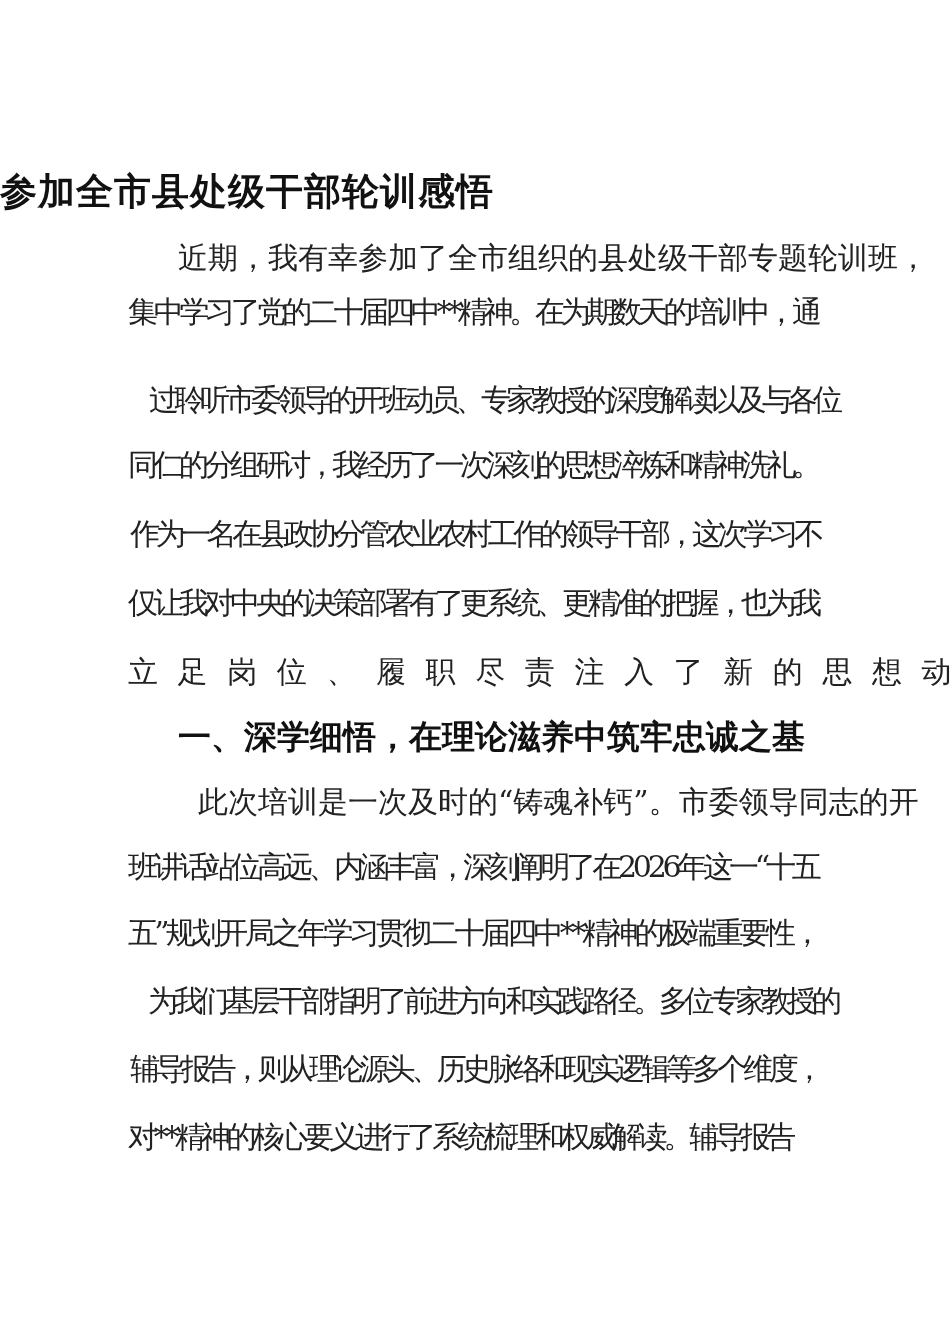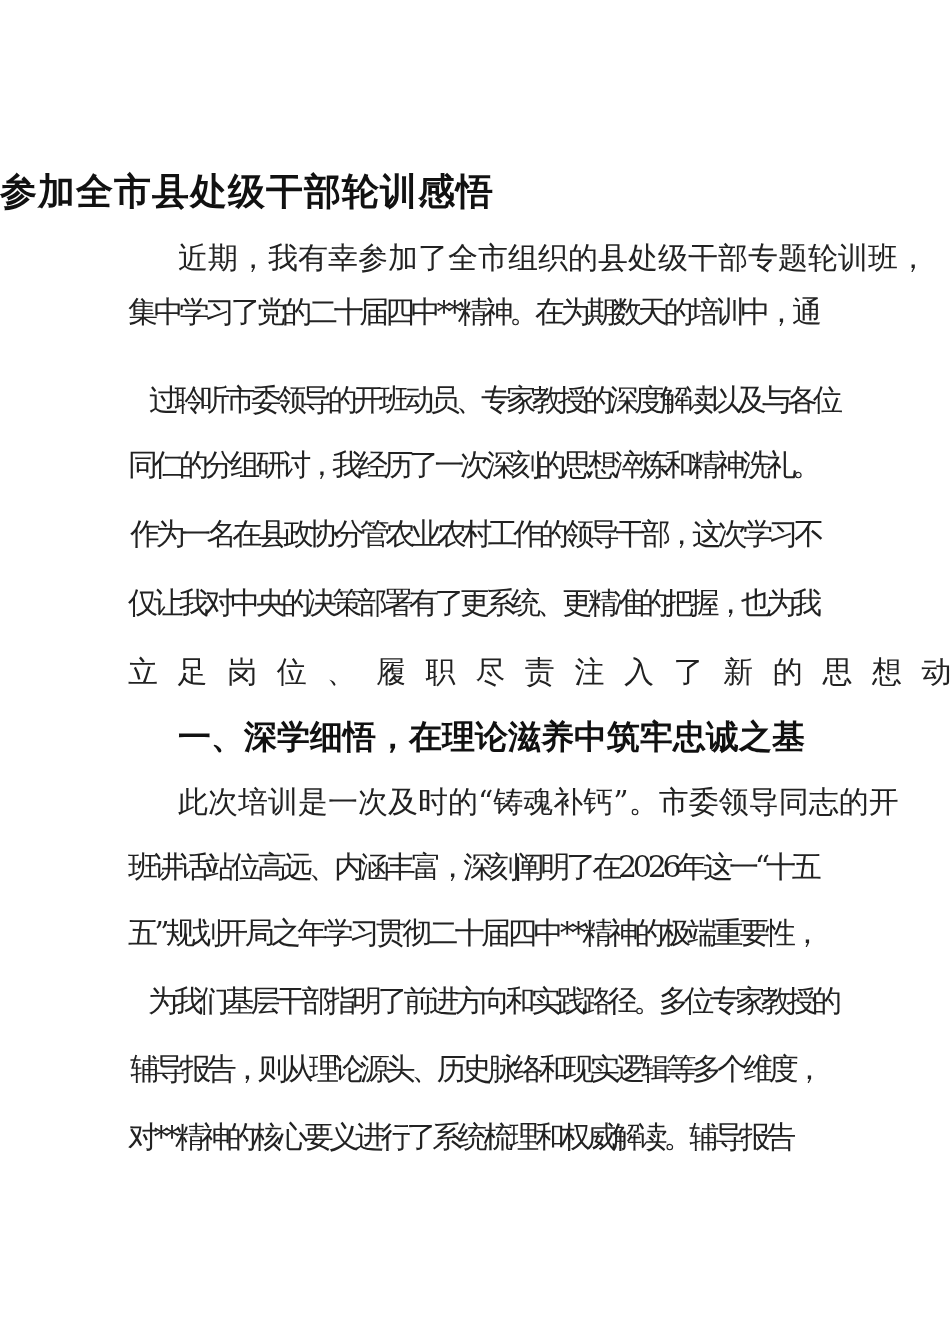--- a/index.html
+++ b/index.html
@@ -63,19 +63,19 @@
   <h1 class="title">参加全市县处级干部轮训感悟</h1>
 
   <p class="line indent" style="top: 238px; font-family: Liberation Serif, serif;">近期，我有幸参加了全市组织的县处级干部专题轮训班，</p>
   <p class="line" style="top: 292px; width: 694px; letter-spacing: -4.2963px;">集中学习了党的二十届四中**精神。在为期数天的培训中，通</p>
   <p class="line" style="top: 380px; width: 694px; letter-spacing: -4.46154px; margin-left: 21px;">过聆听市委领导的开班动员、专家教授的深度解读以及与各位</p>
   <p class="line" style="top: 445px; width: 694px; letter-spacing: -4.46154px;">同仁的分组研讨，我经历了一次深刻的思想淬炼和精神洗礼。</p>
   <p class="line" style="top: 514px; width: 694px; letter-spacing: -4.46154px; text-align: center;">作为一名在县政协分管农业农村工作的领导干部，这次学习不</p>
   <p class="line" style="top: 583px; width: 694px; letter-spacing: -4.46154px;">仅让我对中央的决策部署有了更系统、更精准的把握，也为我</p>
   <p class="line" style="top: 652px; width: 694px; letter-spacing: 19.6px;">立足岗位、履职尽责注入了新的思想动力。</p>
   <p class="line heading" style="top: 717px;">一、深学细悟，在理论滋养中筑牢忠诚之基</p>
-  <p class="line indent" style="top: 782px;">此次培训是一次及时的“铸魂补钙”。市委领导同志的开</p>
+  <p class="line indent" style="top: 782px; margin-left: 20px;">此次培训是一次及时的“铸魂补钙”。市委领导同志的开</p>
   <p class="line" style="top: 847px; width: 694px; letter-spacing: -4.21429px;">班讲话站位高远、内涵丰富，深刻阐明了在2026年这一“十五</p>
   <p class="line" style="top: 913px; width: 694px; letter-spacing: -3.74074px;">五”规划开局之年学习贯彻二十届四中**精神的极端重要性，</p>
   <p class="line" style="top: 981px; width: 694px; letter-spacing: -4.46154px; margin-left: 20px;">为我们基层干部指明了前进方向和实践路径。多位专家教授的</p>
   <p class="line" style="top: 1049px; width: 694px; letter-spacing: -4.46154px; text-align: center;">辅导报告，则从理论源头、历史脉络和现实逻辑等多个维度，</p>
   <p class="line" style="top: 1117px; width: 694px; letter-spacing: -4.2963px;">对**精神的核心要义进行了系统梳理和权威解读。辅导报告</p>
 </div>
 
 </body></html>

